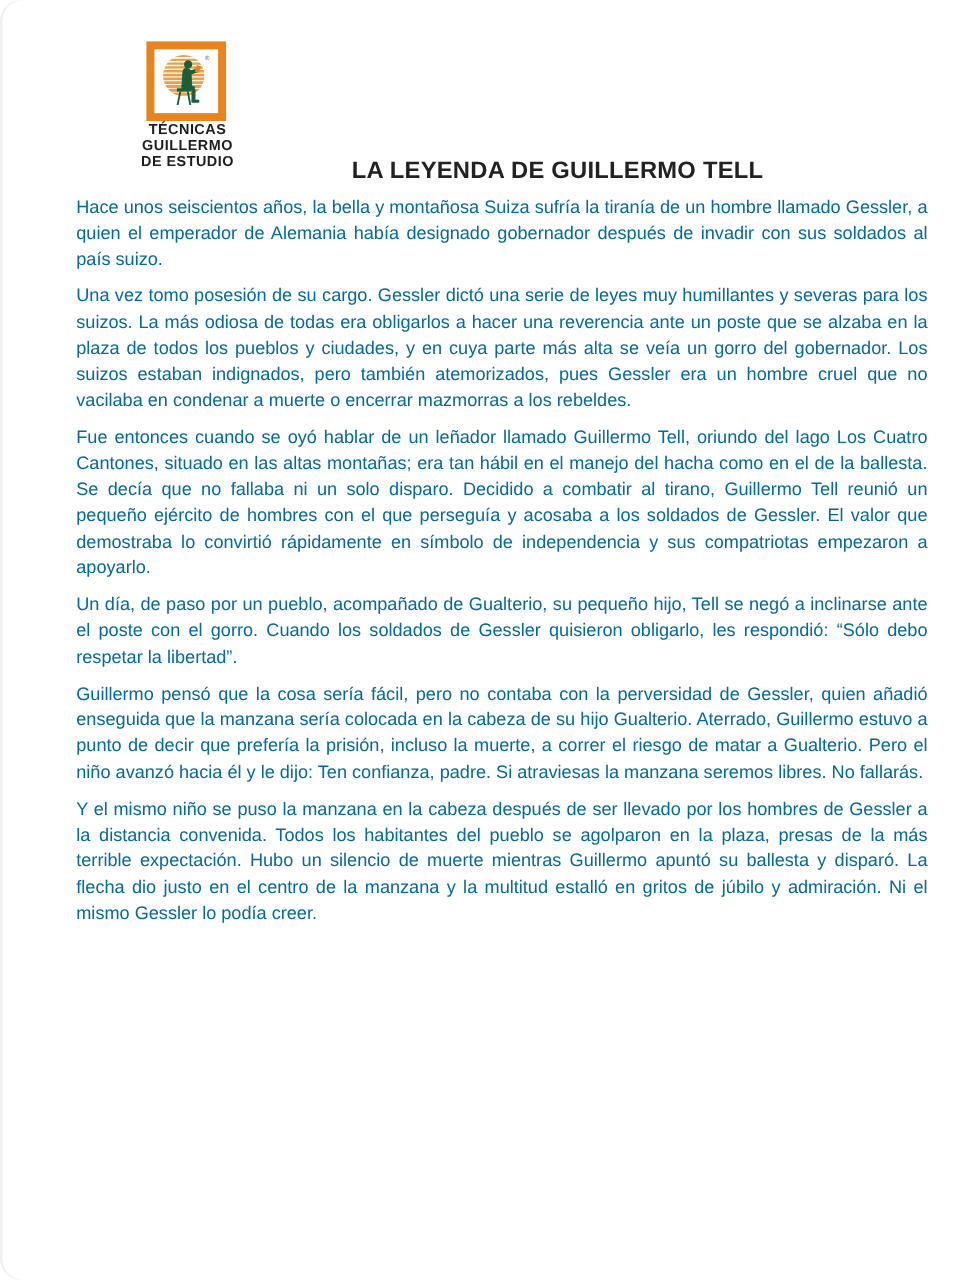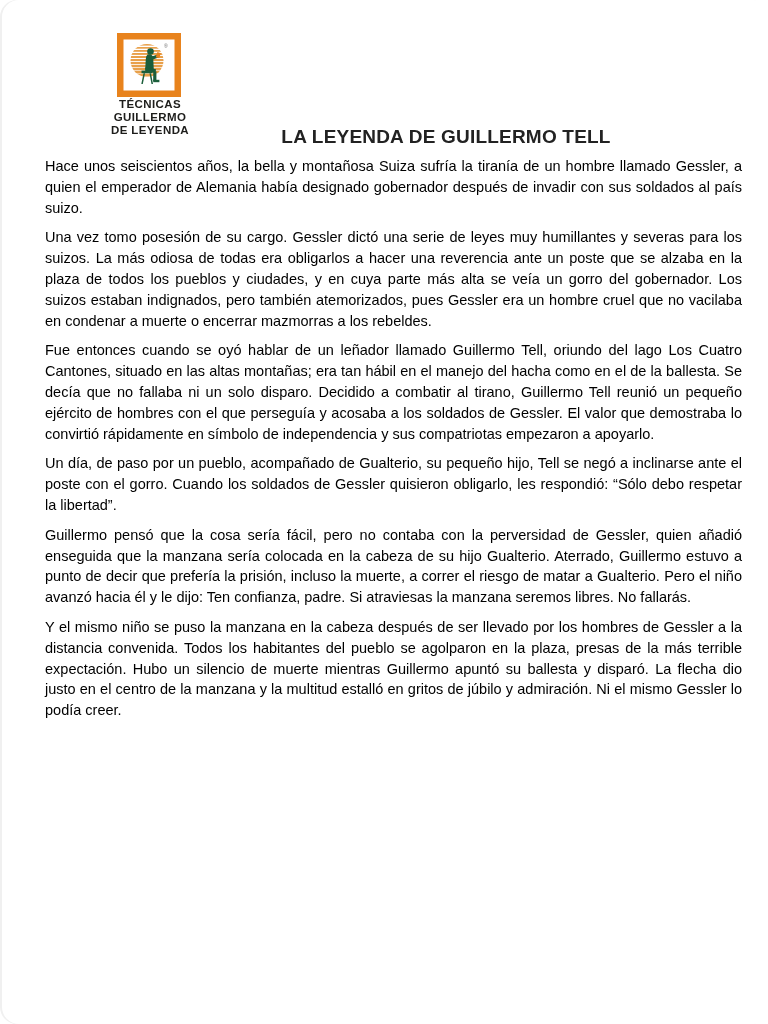--- a/index.html
+++ b/index.html
@@ -32,25 +32,25 @@
     font-size:19px;
     font-weight:bold;
     letter-spacing:0.2px;
     color:#222222;
   }
   .body-text {
     position:absolute;
     left:45px; top:156px; width:697px;
   }
   .body-text p {
-    margin:0 0 9px 0;
+    margin:0 0 9px 16px;
     text-align:justify;
     font-size:14.5px;
     line-height:20.8px;
-    color:#000000;
+    color:#0369a1;
   }
 </style>
 </head>
 <body>
 
 <div class="page">
 
   <div class="logo">
     <svg class="logo-mark" viewBox="0 0 64 64" xmlns="http://www.w3.org/2000/svg">
       <defs>
@@ -87,21 +87,21 @@
         <rect x="36.2" y="38.5" width="3.2" height="9.5"></rect>
         <rect x="36.2" y="46.8" width="6.2" height="2.4"></rect>
         <rect x="24.5" y="37.6" width="11" height="2.6"></rect>
         <path d="M26.5 40.2 L28 40.2 L25.8 51 L24.3 51 Z"></path>
         <path d="M32.5 40.2 L34 40.2 L36 51 L34.5 51 Z"></path>
       </g>
     </svg>
     <div class="logo-text">
       <div>TÉCNICAS</div>
       <div>GUILLERMO</div>
-      <div>DE LEYENDA</div>
+      <div>DE ESTUDIO</div>
     </div>
   </div>
 
   <h1 class="title">LA LEYENDA DE GUILLERMO TELL</h1>
 
   <div class="body-text">
     <p>Hace unos seiscientos años, la bella y  montañosa Suiza sufría la tiranía de un hombre llamado Gessler, a quien el emperador de Alemania había designado gobernador después de invadir con sus soldados al país suizo.</p>
     <p>Una vez tomo posesión de su cargo. Gessler dictó una serie de leyes muy humillantes y severas para los suizos. La más odiosa de todas era obligarlos a hacer una reverencia ante un poste que se alzaba en la plaza de todos los pueblos y ciudades, y en cuya parte más alta se veía un gorro del gobernador. Los suizos estaban indignados, pero también atemorizados, pues Gessler era un hombre cruel que no vacilaba en condenar a muerte o encerrar mazmorras a los rebeldes.</p>
     <p>Fue entonces cuando se oyó hablar de un leñador llamado Guillermo Tell, oriundo del lago Los Cuatro Cantones, situado en las altas montañas; era tan hábil en el manejo del hacha como en el de la ballesta. Se decía que no fallaba ni un solo disparo. Decidido a combatir al tirano, Guillermo Tell reunió un pequeño ejército de hombres con el que perseguía y acosaba a los soldados de Gessler. El valor que demostraba lo convirtió rápidamente en símbolo de independencia y sus compatriotas empezaron a apoyarlo.</p>
     <p>Un día, de paso por un pueblo, acompañado de Gualterio, su pequeño hijo, Tell se negó a inclinarse ante el poste con el gorro. Cuando los soldados de Gessler quisieron obligarlo, les respondió: “Sólo debo respetar la libertad”.</p>

